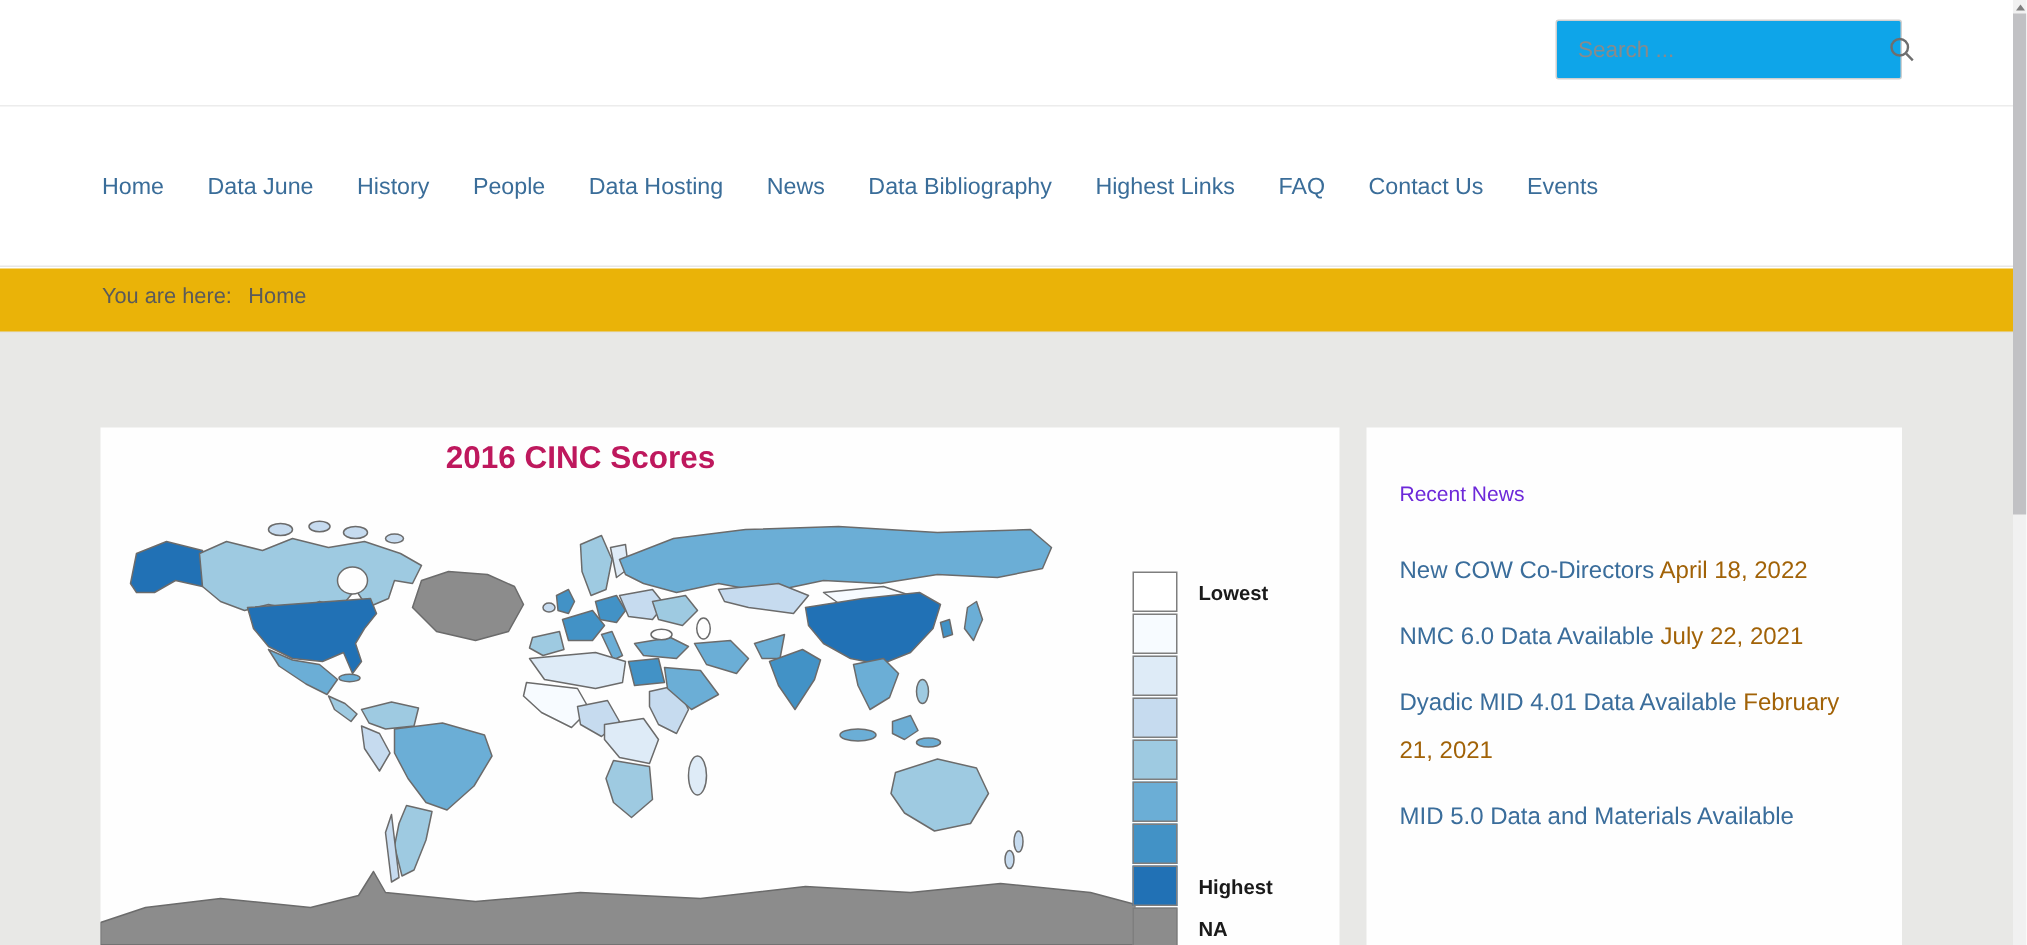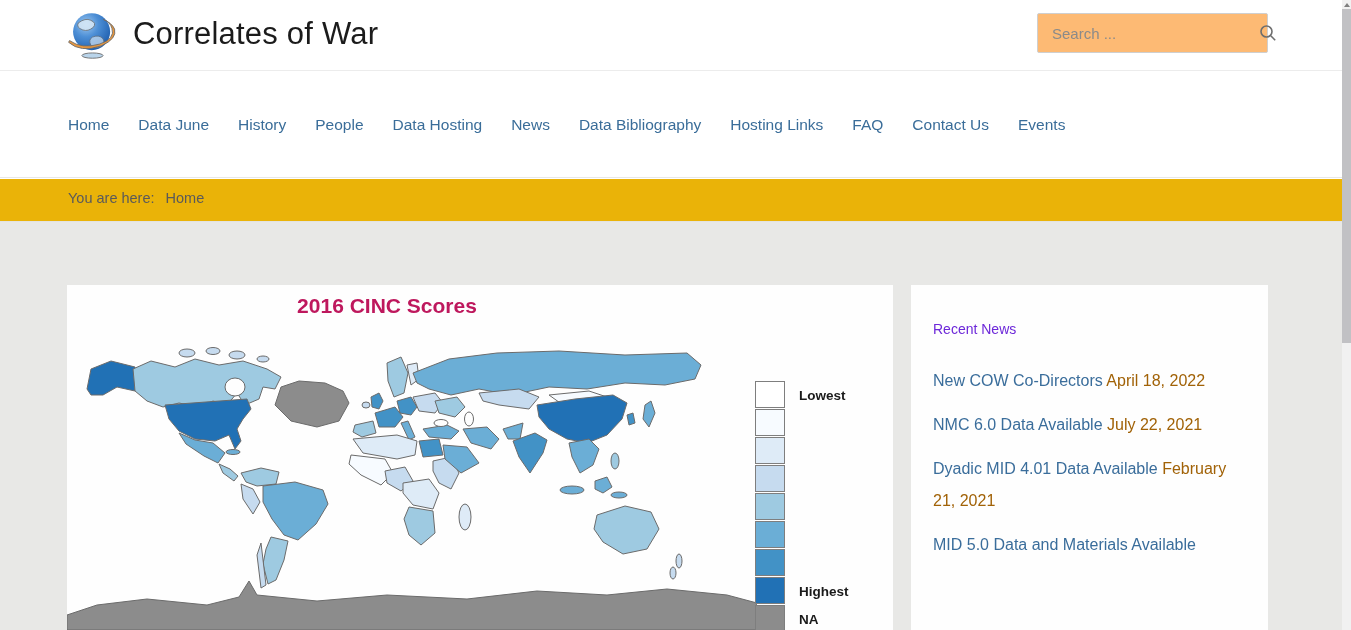--- a/index.html
+++ b/index.html
@@ -7,21 +7,21 @@
               font-family:"Liberation Sans", sans-serif; }
   .page { position:relative; width:1351px; height:630px; overflow:hidden; background:#fff; }
 
   
   .header { position:absolute; left:0; top:0; width:1342px; height:71px; background:#fff;
             border-bottom:1px solid #ececec; }
   .brand { position:absolute; left:66px; top:7px; display:flex; align-items:center; gap:14px; }
   .logo { width:53px; height:53px; }
   .site-title { font-size:31px; color:#1b1b1b; font-weight:400; letter-spacing:0.2px; }
   .searchbox { position:absolute; left:1037px; top:13px; width:231px; height:40px;
-               border:1px solid #cfcfcf; border-radius:2px; background:#fdba74;
+               border:1px solid #cfcfcf; border-radius:2px; background:#0ea5e9;
                display:flex; align-items:center; }
   .searchbox input { flex:1; border:none; outline:none; padding:0 8px 0 14px; font-size:15px;
                      color:#444; font-family:"Liberation Sans", sans-serif; background:transparent; }
   .searchbox input::placeholder { color:#8a8a8a; }
   .search-btn { width:34px; height:38px; border:none; background:transparent; cursor:pointer;
                 display:flex; align-items:center; justify-content:center; }
 
   
   .navbar { position:absolute; left:0; top:72px; width:1342px; height:106px; background:#fff;
             border-bottom:1px solid #e7e7e7; }
@@ -65,58 +65,41 @@
   .scroll-thumb { position:absolute; top:9px; left:0; width:9px; height:334px; background:#c1c1c4; cursor:pointer; }
 
   svg path, svg ellipse { stroke:#6b6b6b; stroke-width:1; stroke-linejoin:round; }
 </style>
 </head>
 <body>
 
 <div class="page">
 
   <div class="header">
-    <div class="brand">
-      <svg class="logo" viewBox="0 0 60 60">
-        <defs>
-          <radialGradient id="gl" cx="35%" cy="30%" r="75%">
-            <stop offset="0%" stop-color="#9fc8ef"></stop>
-              <stop offset="45%" stop-color="#4d8fd6"></stop>
-            <stop offset="100%" stop-color="#1f5fae"></stop>
-          </radialGradient>
-        </defs>
-        <ellipse cx="30" cy="55" rx="12" ry="3" fill="#b9d4ea" stroke="none"></ellipse>
-        <circle cx="29" cy="28" r="21" fill="url(#gl)" stroke="none"></circle>
-        <path d="M14,18 q8,-6 14,-3 q7,3 3,8 q-6,5 -12,3 q-8,-3 -5,-8Z" fill="#d8e9f7" opacity="0.85" stroke="none"></path>
-        <path d="M30,34 q8,-3 12,2 q3,5 -3,9 q-7,3 -11,-2 q-3,-6 2,-9Z" fill="#cfe2f3" opacity="0.7" stroke="none"></path>
-        <path d="M4,38 Q18,48 38,42 Q56,36 52,24 Q50,17 42,14 Q52,18 55,25 Q58,36 40,44 Q16,52 3,40Z" fill="#e8963c" stroke="none"></path>
-      </svg>
-      <div class="site-title">Correlates of War</div>
-    </div>
     <div class="searchbox">
       <input type="text" value="" placeholder="Search ..." style="">
       <button class="search-btn">
         <svg width="18" height="18" viewBox="0 0 18 18">
           <circle cx="7.5" cy="7.5" r="5.5" fill="none" stroke="#6e6e6e" stroke-width="1.6"></circle>
           <line x1="11.8" y1="11.8" x2="16.2" y2="16.2" stroke="#6e6e6e" stroke-width="1.6"></line>
         </svg>
       </button>
     </div>
   </div>
 
   <div class="navbar">
     <ul class="nav-list">
         <li><a class="nav-link">Home</a></li>
         <li><a class="nav-link">Data June</a></li>
         <li><a class="nav-link">History</a></li>
         <li><a class="nav-link">People</a></li>
         <li><a class="nav-link">Data Hosting</a></li>
         <li><a class="nav-link">News</a></li>
         <li><a class="nav-link">Data Bibliography</a></li>
-        <li><a class="nav-link">Hosting Links</a></li>
+        <li><a class="nav-link">Highest Links</a></li>
         <li><a class="nav-link">FAQ</a></li>
         <li><a class="nav-link">Contact Us</a></li>
         <li><a class="nav-link">Events</a></li>
       </ul>
   </div>
 
   <div class="breadcrumb-bar">
     <div class="breadcrumb">
       <span>You are here:</span>
       <span class="crumb-current">Home</span>

